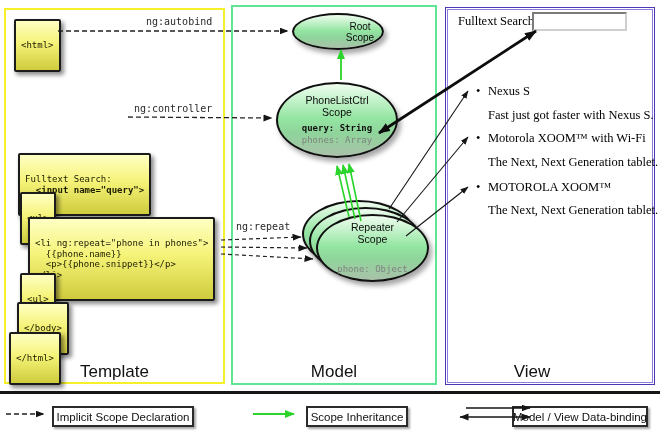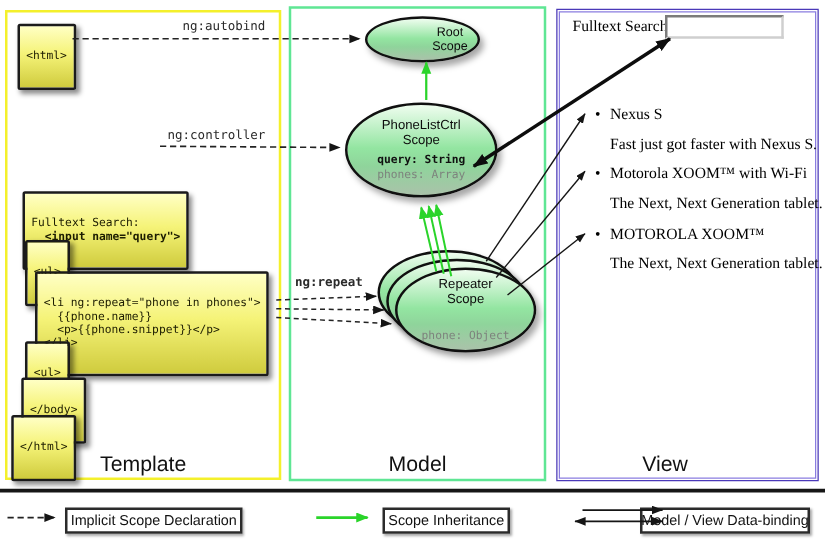--- a/index.html
+++ b/index.html
@@ -31,21 +31,21 @@
   #cb-ul-open    { left:20px; top:192px; }
   #cb-li         { left:28px; top:217px; }
   #cb-ul-second  { left:20px; top:273px; }
   #cb-body-close { left:17px; top:302px; }
   #cb-html-close { left:9px;  top:332px; }
 
   .ng-label { position:absolute; z-index:2; font-family:"DejaVu Sans Mono",monospace;
     font-size:10px; color:#2a2a2a; }
   #ng-autobind   { left:146px; top:16px; }
   #ng-controller { left:134px; top:103px; }
-  #ng-repeat     { left:236px; top:221px;font-weight:bold; }
+  #ng-repeat     { left:236px; top:221px; }
 
   .scope { position:absolute; border:2px solid #101010; border-radius:50%;
     background:linear-gradient(180deg,#effdef 0%,#93e5a1 48%,#8fd49b 68%,#aac2aa 100%);
     box-shadow:3px 4px 5px rgba(0,0,0,0.35);
     display:flex; flex-direction:column; align-items:center; justify-content:center;
     text-align:center; }
   .scope-name { font-size:10.5px; line-height:12px; white-space:pre; color:#0c0c0c; }
   .scope-prop { font-family:"DejaVu Sans Mono",monospace; font-size:9px; line-height:11px; }
   .prop-bold  { font-weight:bold; color:#101010; }
   .prop-gray  { color:#7d837d; }

